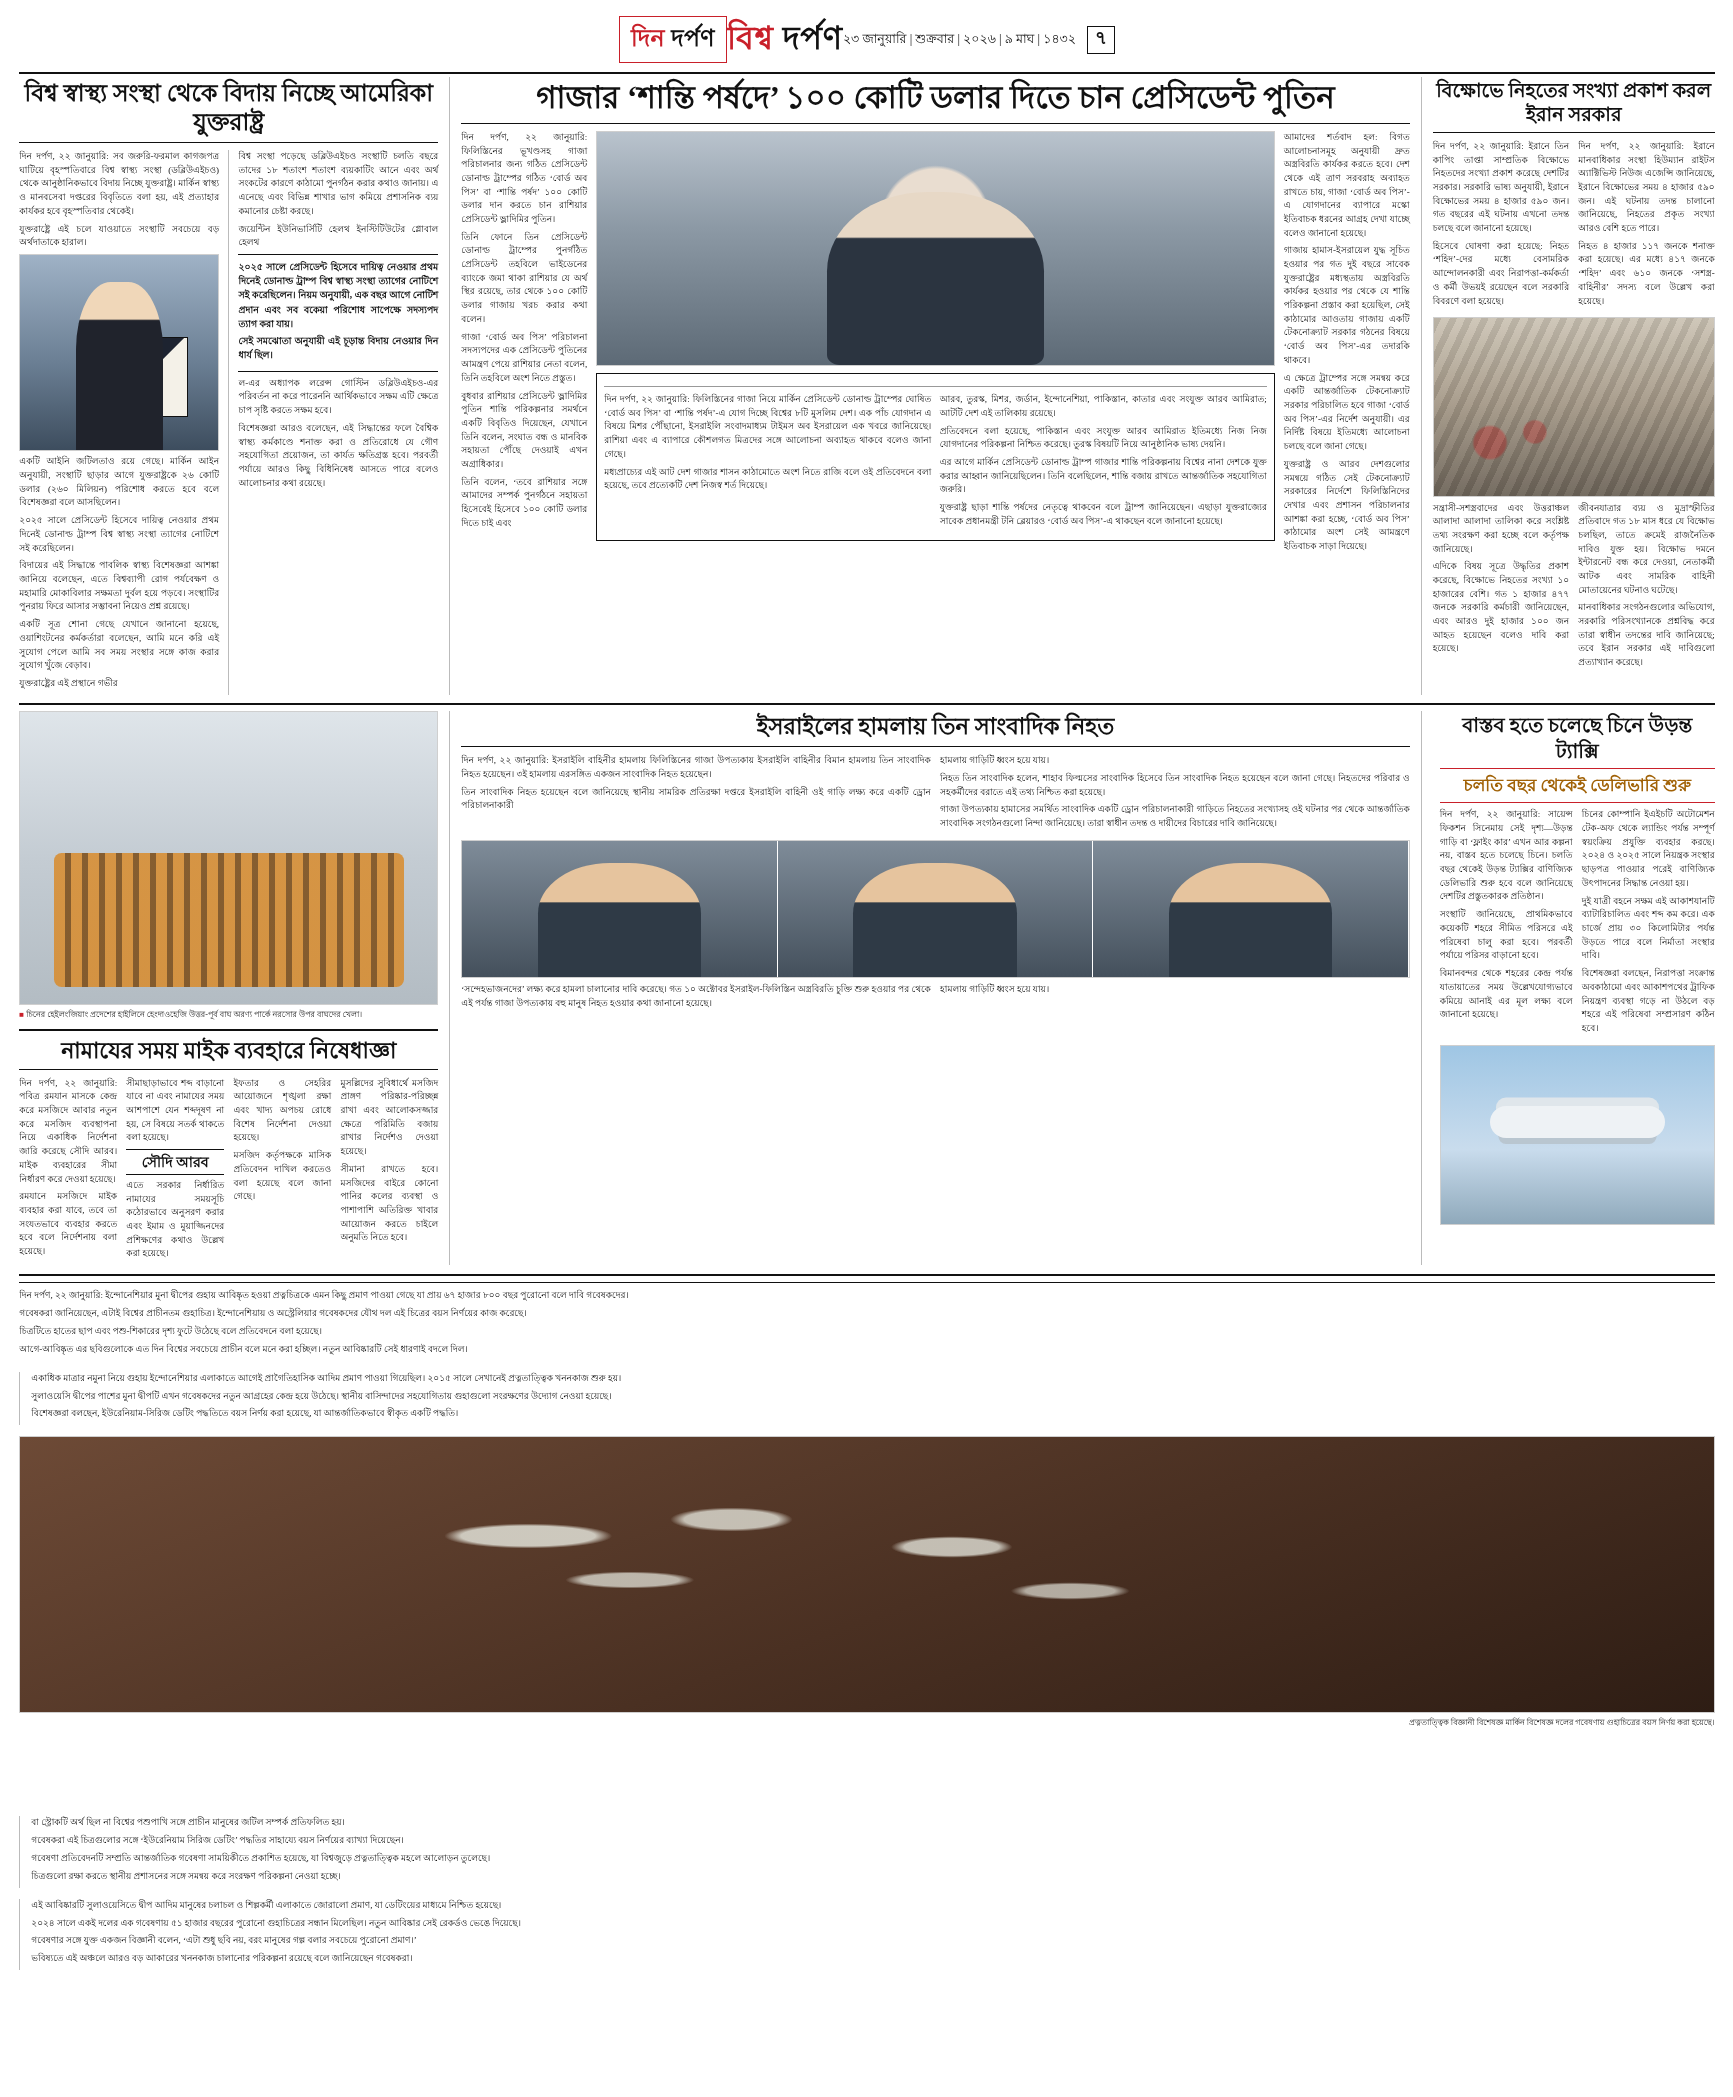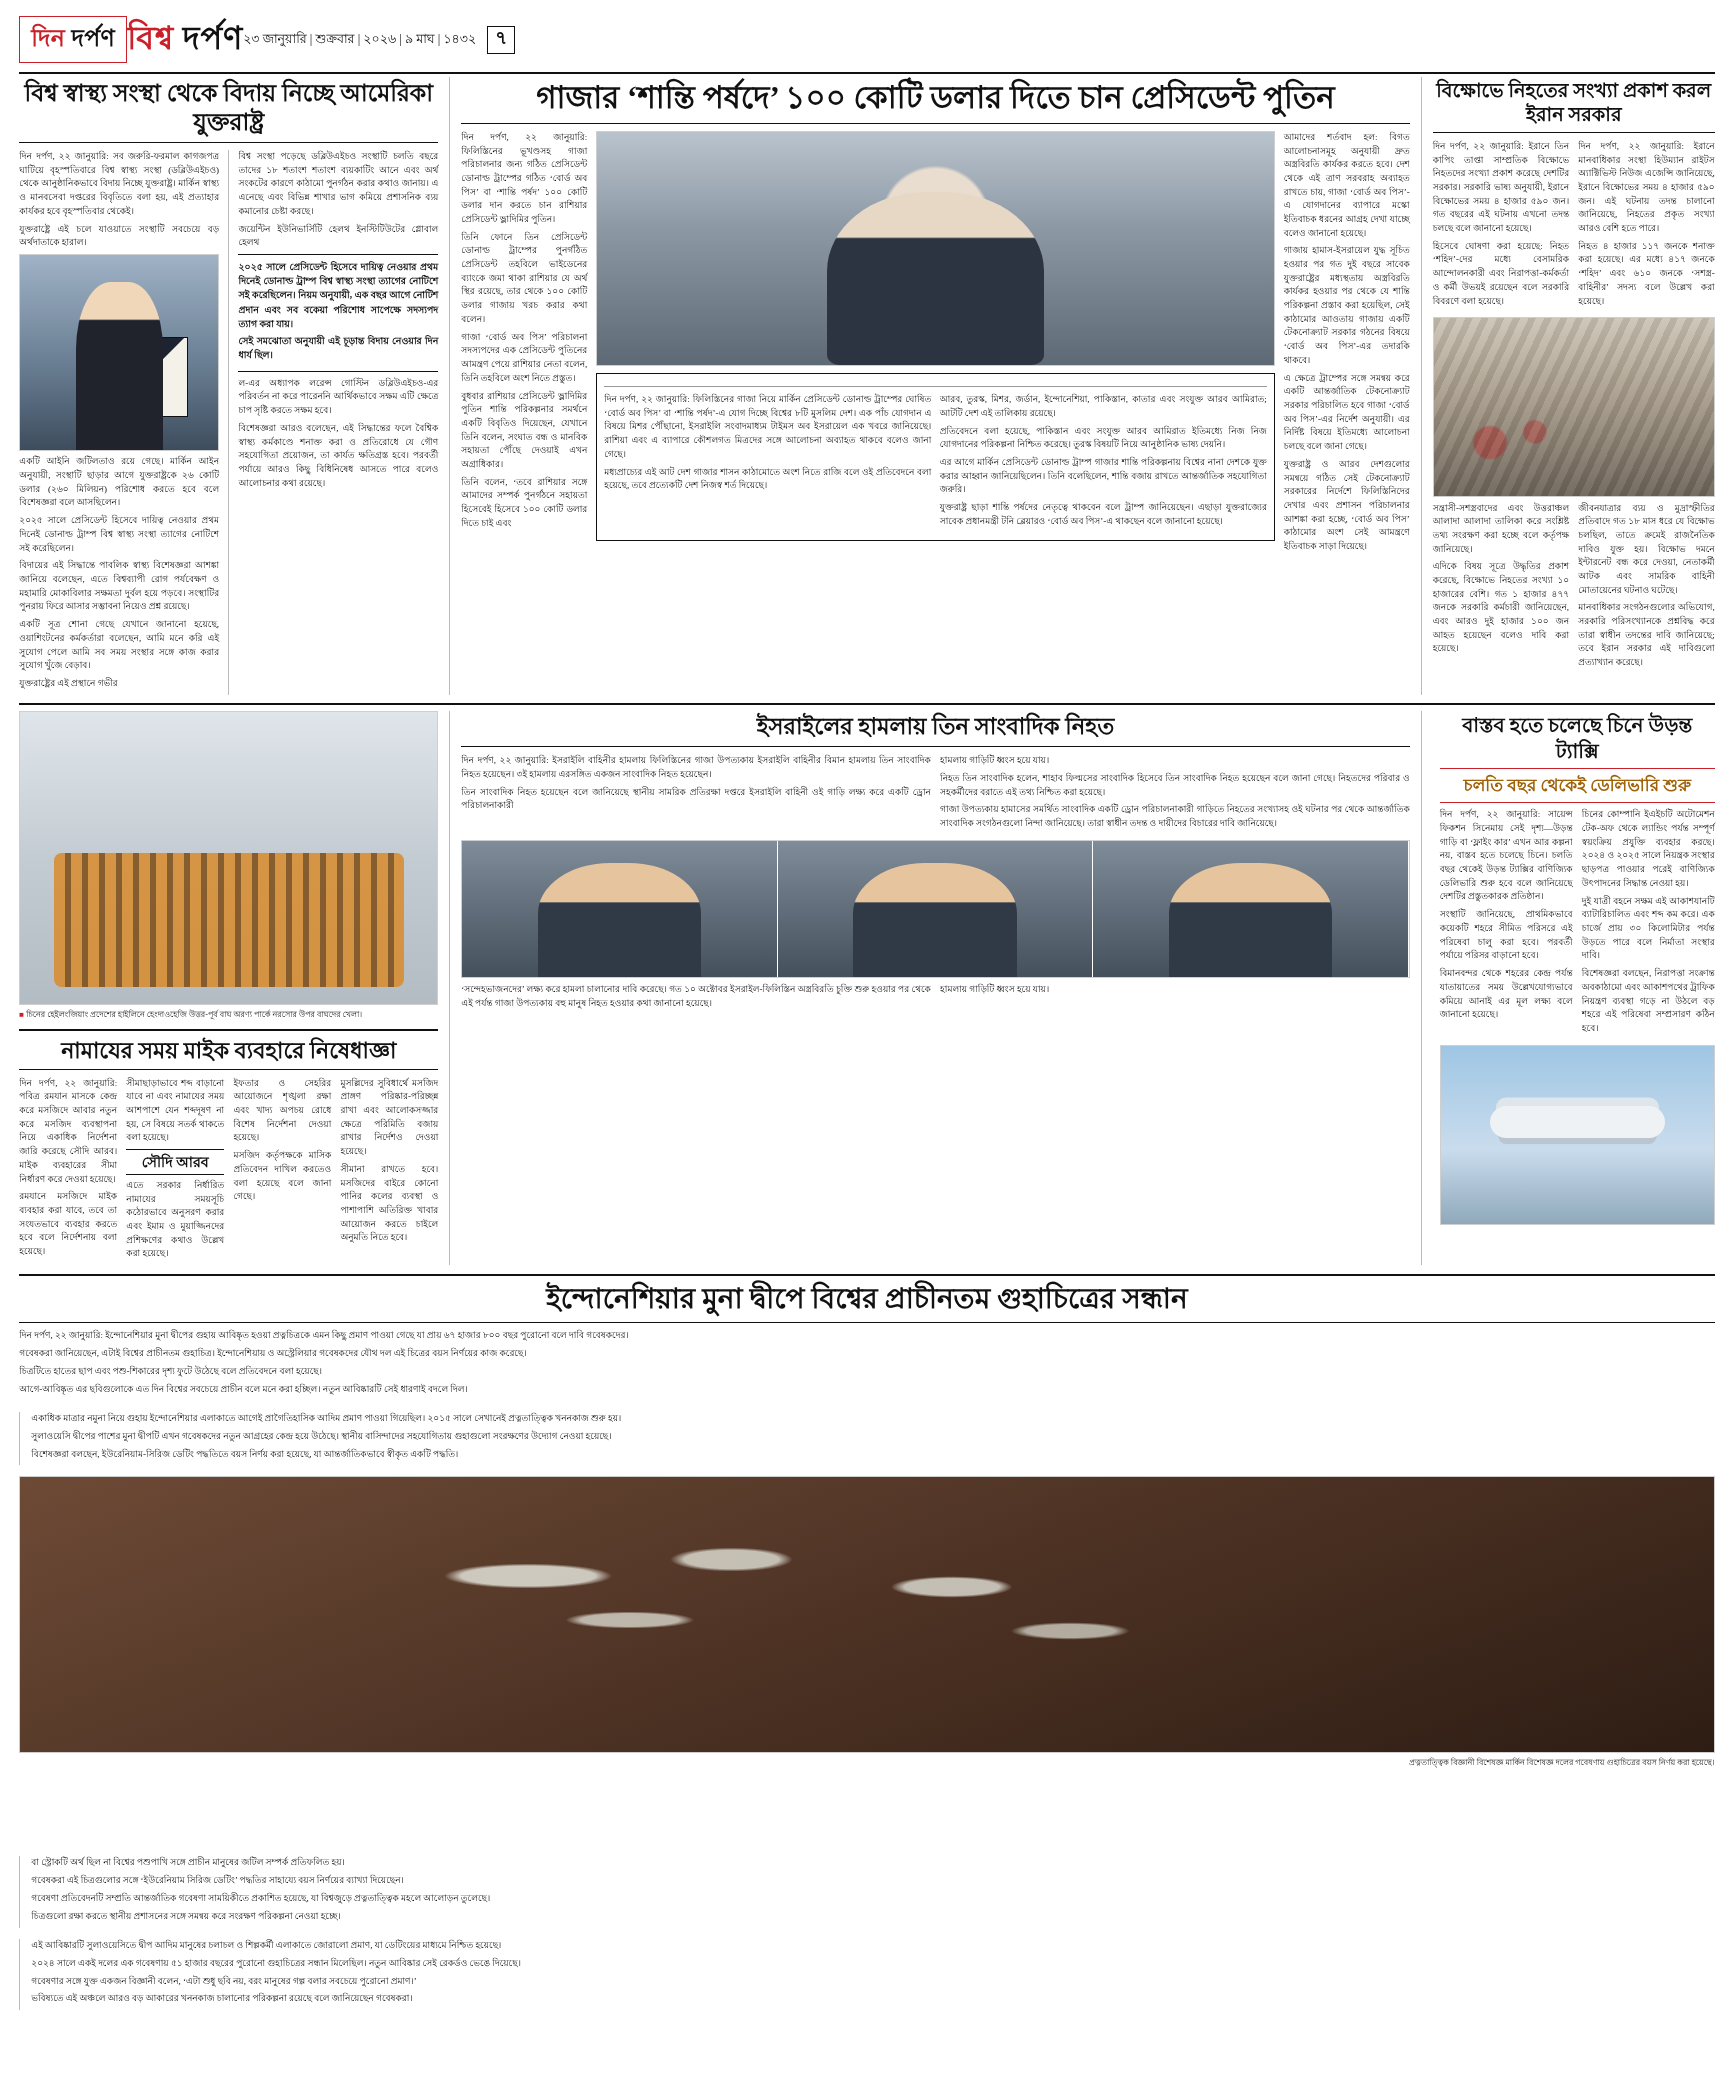--- a/index.html
+++ b/index.html
@@ -14,21 +14,21 @@
     width: 1734px;
     min-height: 2629px;
     padding: 12.6px 19.3px 17px 19.3px;
     background: #fff;
   }
 
   
   .masthead {
     display: flex;
     align-items: center;
-    justify-content: flex-start;
+    justify-content: center;
     border-bottom: 2.1px solid #111;
     padding-bottom: 5.9px;
     margin-bottom: 2.5px;
   }
   .mast-left {
     border: 1.7px solid #c9202a;
     padding: 3.4px 11px;
     font-size: 23.5px;
     font-weight: bold;
     color: #c9202a;
@@ -382,21 +382,20 @@
           <p class="body">বিশেষজ্ঞরা বলছেন, নিরাপত্তা সংক্রান্ত অবকাঠামো এবং আকাশপথের ট্রাফিক নিয়ন্ত্রণ ব্যবস্থা গড়ে না উঠলে বড় শহরে এই পরিষেবা সম্প্রসারণ কঠিন হবে।</p>
         </div>
       </div>
       <div class="ph ph-taxi" style="margin-top:5px;"></div>
     </div>
   </div>
 
   <div class="section-rule-thick"></div>
 
   <div>
-    <h1 class="head-xl" style="font-size:28px;">ইন্দোনেশিয়ার মুনা দ্বীপে বিশ্বের প্রাচীনতম গুহাচিত্রের সন্ধান</h1>
     <div class="rule"></div>
     <div class="grid" style="gap:11px;flex-direction:column;">
       <div class="col">
         <p class="body">দিন দর্পণ, ২২ জানুয়ারি: ইন্দোনেশিয়ার মুনা দ্বীপের গুহায় আবিষ্কৃত হওয়া প্রত্নচিত্রকে এমন কিছু প্রমাণ পাওয়া গেছে যা প্রায় ৬৭ হাজার ৮০০ বছর পুরোনো বলে দাবি গবেষকদের।</p>
         <p class="body">গবেষকরা জানিয়েছেন, এটাই বিশ্বের প্রাচীনতম গুহাচিত্র। ইন্দোনেশিয়ায় ও অস্ট্রেলিয়ার গবেষকদের যৌথ দল এই চিত্রের বয়স নির্ণয়ের কাজ করেছে।</p>
         <p class="body">চিত্রটিতে হাতের ছাপ এবং পশু-শিকারের দৃশ্য ফুটে উঠেছে বলে প্রতিবেদনে বলা হয়েছে।</p>
         <p class="body">আগে-আবিষ্কৃত এর ছবিগুলোকে এত দিন বিশ্বের সবচেয়ে প্রাচীন বলে মনে করা হচ্ছিল। নতুন আবিষ্কারটি সেই ধারণাই বদলে দিল।</p>
       </div>
       <div class="col vsep" style="padding-left:11px;">
         <p class="body">একাধিক মাত্রার নমুনা নিয়ে গুহায় ইন্দোনেশিয়ার এলাকাতে আগেই প্রাগৈতিহাসিক আদিম প্রমাণ পাওয়া গিয়েছিল। ২০১৫ সালে সেখানেই প্রত্নতাত্ত্বিক খননকাজ শুরু হয়।</p>

